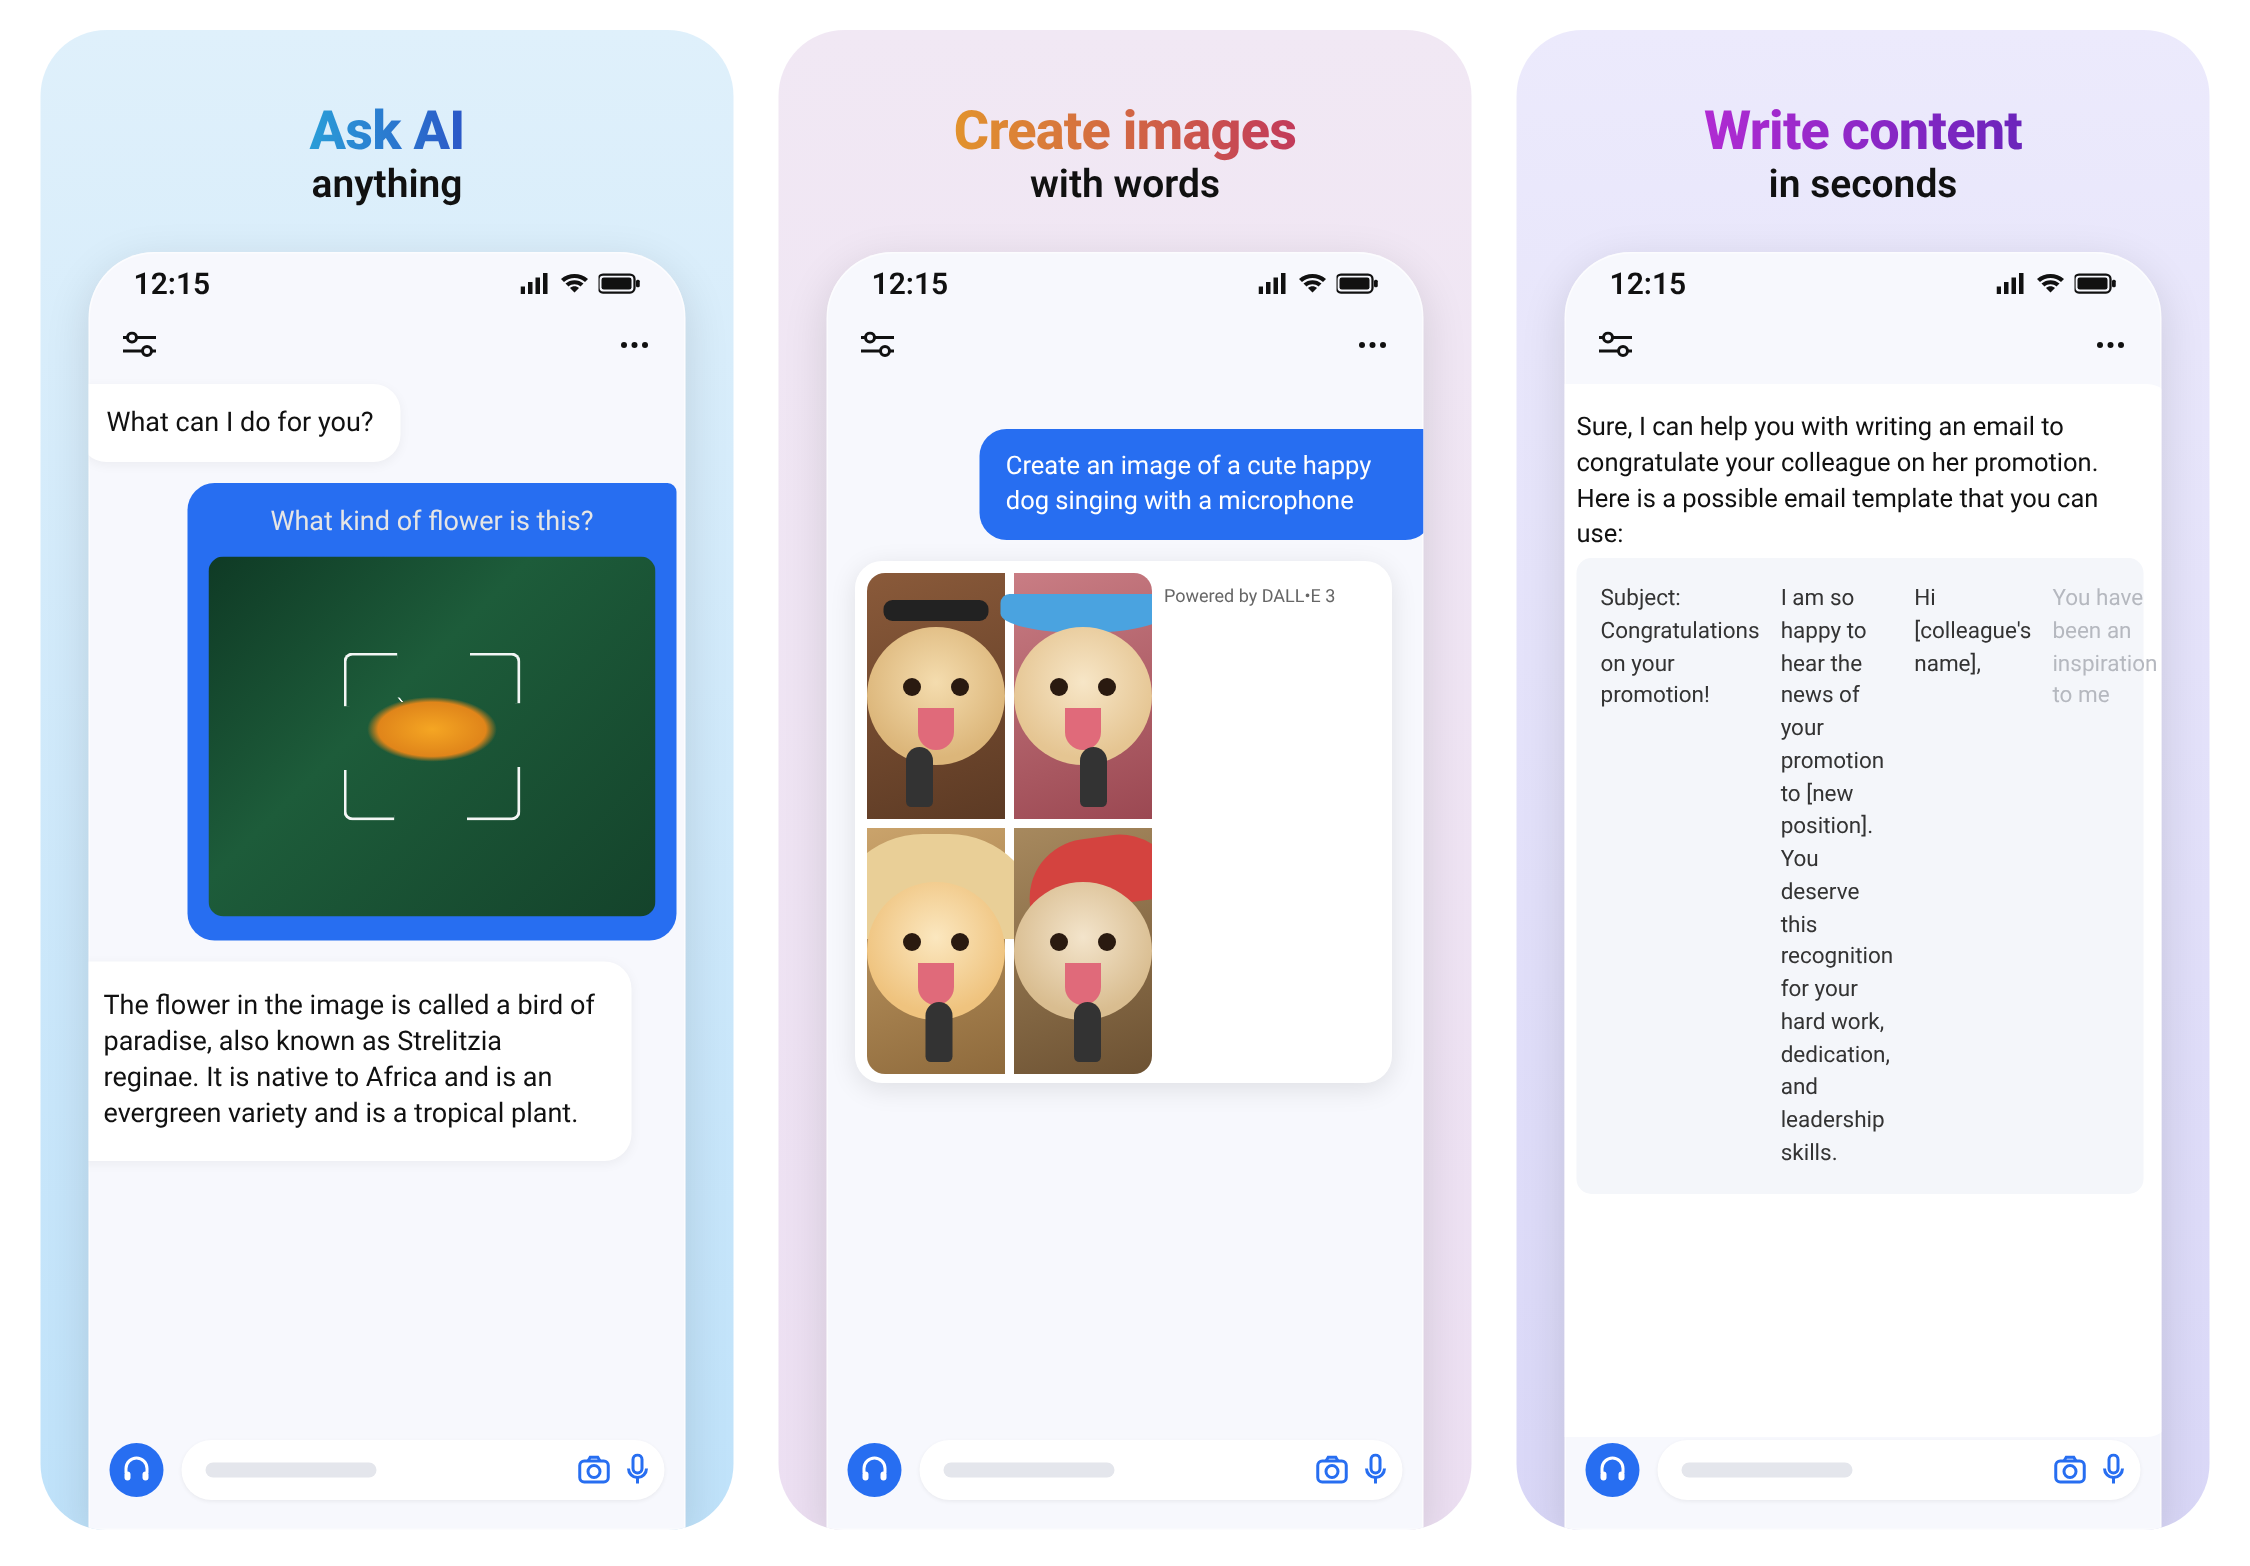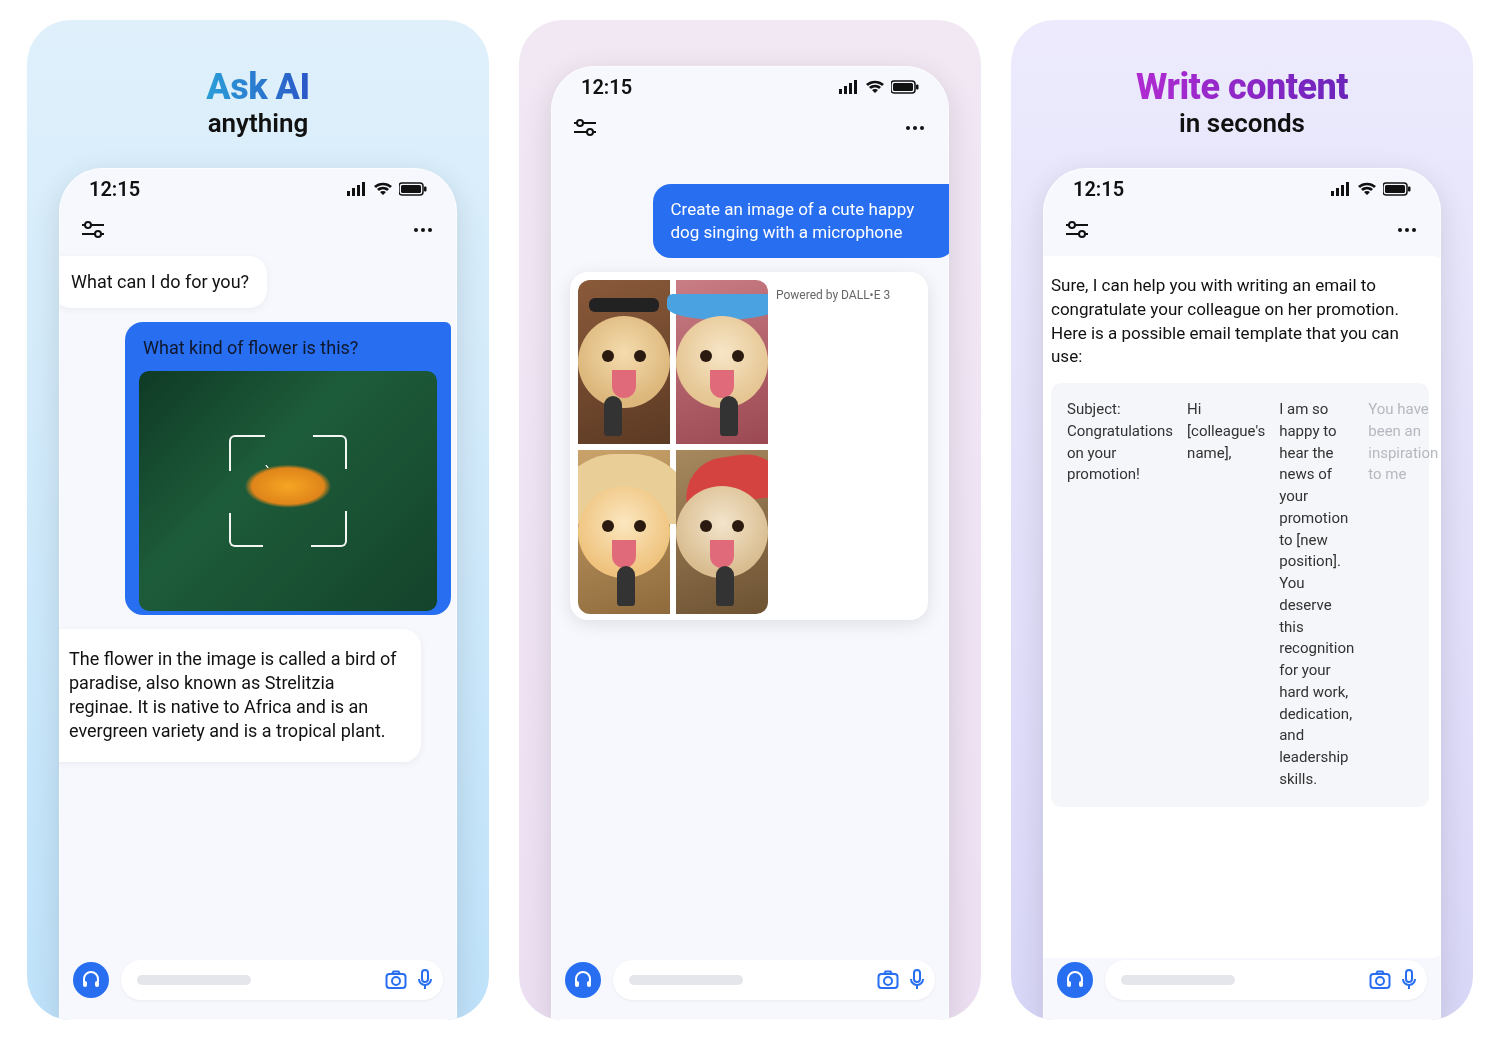--- a/index.html
+++ b/index.html
@@ -114,27 +114,28 @@
   }
   .bubble.user {
     background: #276ef1;
     color: #fff;
     align-self: flex-end;
     margin-right: -6px;
     border-top-right-radius: 6px;
   }
   .bubble.user-card {
     background: #276ef1;
-    color: #0f172a;
+    color: #e5e5e5;
     align-self: center;
     width: 326px;
-    padding: 14px 14px 4px 14px;
+    padding: 14px 14px 16px 14px;
     border-radius: 18px;
     border-top-right-radius: 6px;
     margin-left: 60px;
+    text-align: center;
   }
   .bubble.user-card .caption {
     font-size: 18px;
     margin-bottom: 10px;
     padding: 0 4px;
   }
   .bubble.assistant.wide {
     margin-left: -20px;
     max-width: 96%;
     padding: 18px 22px 18px 30px;
@@ -177,21 +178,21 @@
     background: #fff;
     margin: 0 -8px 0 -18px;
     border-radius: 0 18px 18px 0;
     padding: 18px 20px 0 26px;
     font-size: 17px;
     line-height: 1.4;
     color: #111;
     flex: 1;
     display: flex;
     flex-direction: column;
-    gap: 14px;
+    gap: 3px;
     position: relative;
   }
   .email-template {
     background: #f4f6fa;
     border-radius: 10px;
     padding: 16px 16px;
     font-size: 15px;
     line-height: 1.45;
     color: #333;
     display:flex;
@@ -370,20 +371,24 @@
               <path d="M2 10 a6 6 0 0 0 12 0" stroke="#276ef1" stroke-width="2"></path>
               <line x1="8" y1="16" x2="8" y2="20" stroke="#276ef1" stroke-width="2"></line>
             </svg>
         </span>
       </div>
     </div>
   </div>
 </div>
 
 <div class="panel p2">
+  <div class="hero">
+    <div class="title grad2">Create images</div>
+    <div class="subtitle">with words</div>
+  </div>
   <div class="phone">
     <div class="status-bar">
       <span>12:15</span>
       <span class="status-icons">
         <svg width="20" height="14" viewBox="0 0 20 14">
             <rect x="0" y="9" width="3" height="5" fill="#111"></rect>
             <rect x="5" y="6" width="3" height="8" fill="#111"></rect>
             <rect x="10" y="3" width="3" height="11" fill="#111"></rect>
             <rect x="15" y="0" width="3" height="14" fill="#111"></rect>
           </svg>
@@ -522,22 +527,22 @@
             <circle cx="17" cy="3" r="2" fill="#111"></circle>
           </svg>
       </span>
     </div>
     <div class="chat-area">
 
       <div class="email-response">
         <div>Sure, I can help you with writing an email to congratulate your colleague on her promotion. Here is a possible email template that you can use:</div>
         <div class="email-template">
           <div>Subject: Congratulations on your promotion!</div>
+          <div>I am so happy to hear the news of your promotion to [new position]. You deserve this recognition for your hard work, dedication, and leadership skills.</div>
           <div>Hi [colleague's name],</div>
-          <div>I am so happy to hear the news of your promotion to [new position]. You deserve this recognition for your hard work, dedication, and leadership skills.</div>
           <div class="fade">You have been an inspiration to me</div>
         </div>
       </div>
     </div>
     <div class="input-bar">
       <div class="voice-btn">
         <svg width="20" height="20" viewBox="0 0 20 20" fill="none">
             <path d="M3 12 V9 a7 7 0 0 1 14 0 v3" stroke="#fff" stroke-width="2"></path>
             <rect x="2" y="11" width="4" height="6" rx="2" fill="#fff"></rect>
             <rect x="14" y="11" width="4" height="6" rx="2" fill="#fff"></rect>

